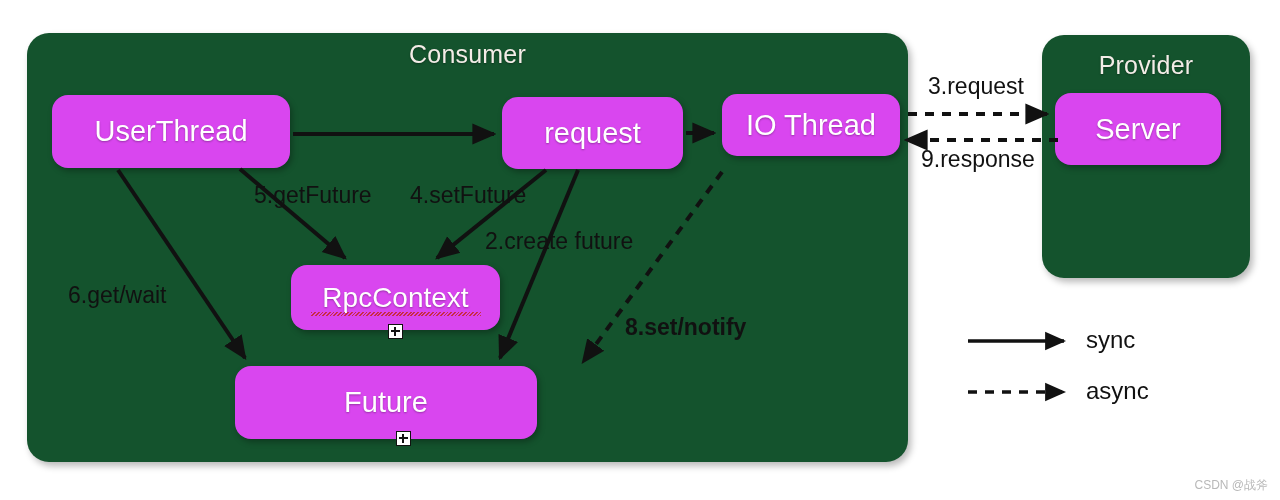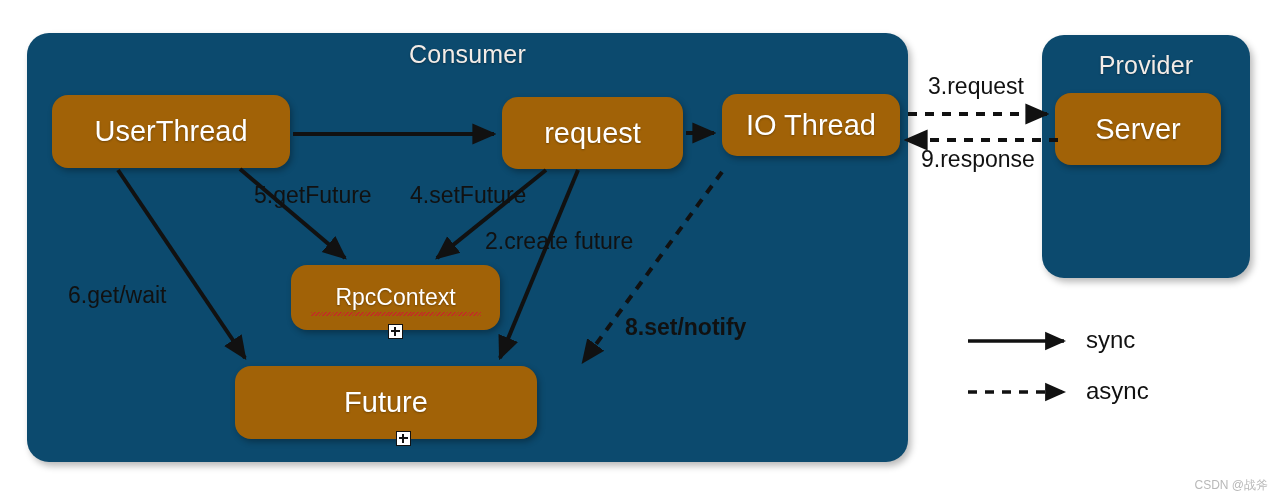--- a/index.html
+++ b/index.html
@@ -19,21 +19,21 @@
     position: absolute;
     left: 0;
     top: 0;
     width: 1280px;
     height: 500px;
   }
 
   
   .panel {
     position: absolute;
-    background: #0c4a6e;
+    background: #14532d;
     border-radius: 22px;
     box-shadow: 3px 4px 7px rgba(0,0,0,0.28);
   }
   #consumer-panel {
     left: 27px;
     top: 33px;
     width: 881px;
     height: 429px;
   }
   #provider-panel {
@@ -52,36 +52,36 @@
     letter-spacing: 0.2px;
     text-shadow: 0 1px 2px rgba(0,0,0,0.35);
     white-space: nowrap;
   }
   #consumer-panel .panel-title { top: 7px; }
   #provider-panel .panel-title { top: 16px; }
 
   
   .node {
     position: absolute;
-    background: #a16207;
+    background: #d946ef;
     border-radius: 16px;
     box-shadow: 2px 3px 6px rgba(0,0,0,0.3);
     display: flex;
     align-items: center;
     justify-content: center;
     color: #ffffff;
     font-size: 29px;
     text-shadow: 0 1px 2px rgba(0,0,0,0.3);
     white-space: nowrap;
     z-index: 3;
   }
   #node-userthread { left: 52px;  top: 95px;  width: 238px; height: 73px; }
   #node-request    { left: 502px; top: 97px;  width: 181px; height: 72px; }
   #node-iothread   { left: 722px; top: 94px;  width: 178px; height: 62px; border-radius: 15px; }
-  #node-rpccontext { left: 291px; top: 265px; width: 209px; height: 65px; font-size: 23px; }
+  #node-rpccontext { left: 291px; top: 265px; width: 209px; height: 65px; font-size: 28px; }
   #node-future     { left: 235px; top: 366px; width: 302px; height: 73px; }
   #node-server     { left: 1055px;top: 93px;  width: 166px; height: 72px; }
 
   
   .squiggle {
     position: absolute;
     left: 50%;
     transform: translateX(-50%);
     bottom: 14px;
     width: 170px;

